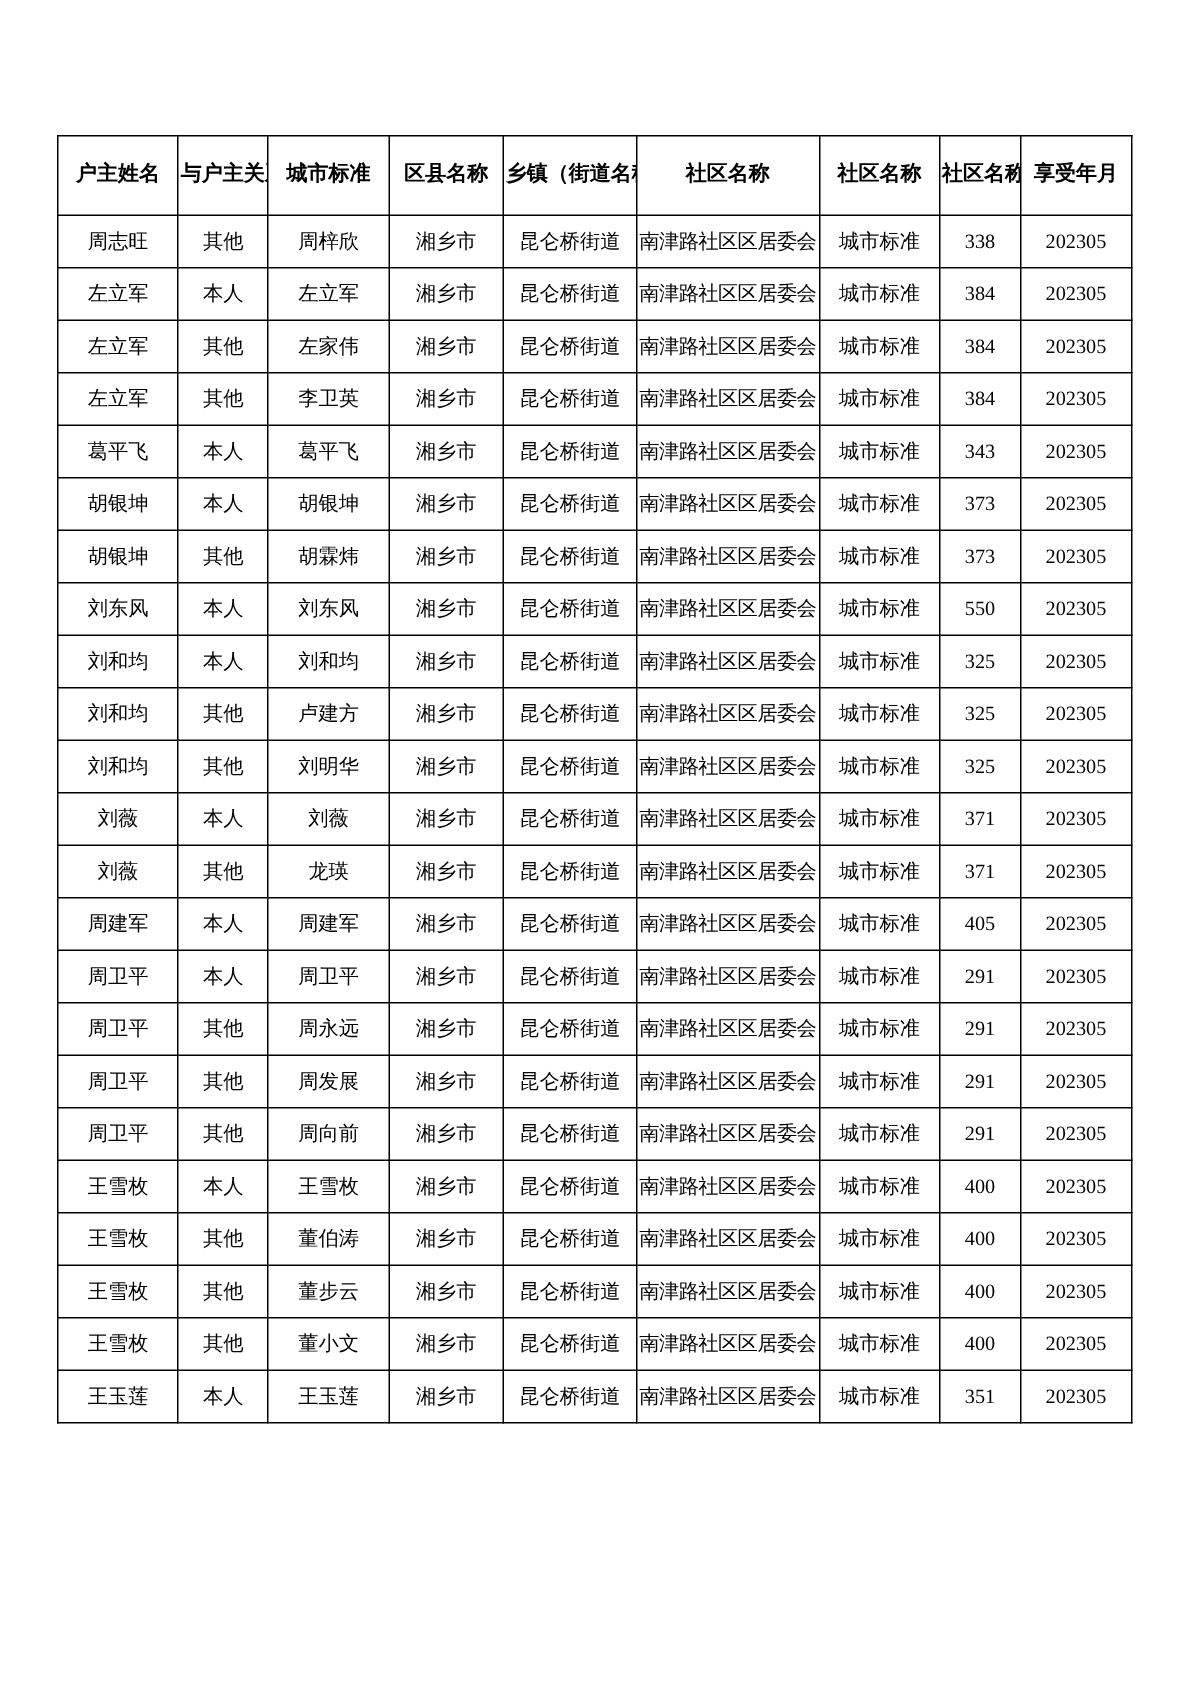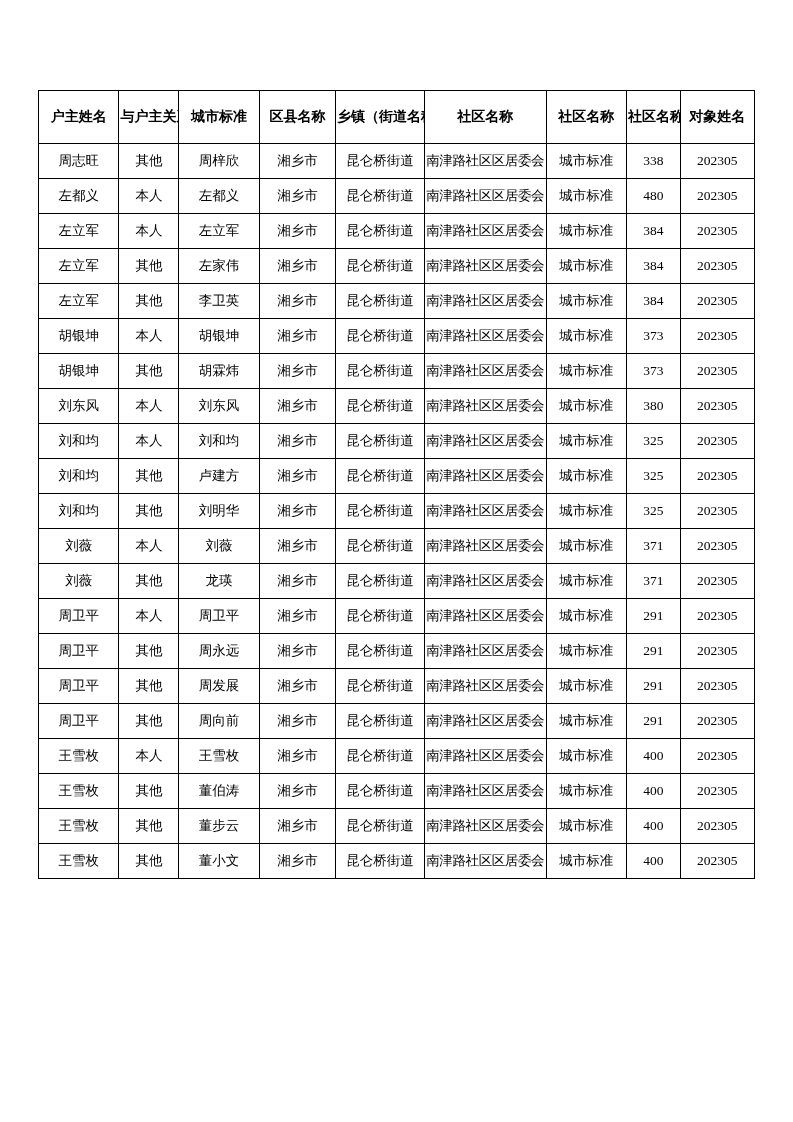--- a/index.html
+++ b/index.html
@@ -87,47 +87,36 @@
     <thead>
       <tr>
         <th>户主姓名</th>
         <th>与户主关系</th>
         <th>城市标准</th>
         <th>区县名称</th>
         <th>乡镇（街道名称）</th>
         <th>社区名称</th>
         <th>社区名称</th>
         <th>社区名称</th>
-        <th>对象姓名</th>
+        <th>享受年月</th>
       </tr>
     </thead>
     <tbody>
         <tr>
           <td>周志旺</td>
           <td>其他</td>
           <td>周梓欣</td>
           <td>湘乡市</td>
           <td class="cell-town">昆仑桥街道</td>
           <td class="cell-community">南津路社区区居委会</td>
           <td>城市标准</td>
           <td class="num">338</td>
           <td class="num">202305</td>
         </tr>
         <tr>
-          <td>左都义</td>
-          <td>本人</td>
-          <td>左都义</td>
-          <td>湘乡市</td>
-          <td class="cell-town">昆仑桥街道</td>
-          <td class="cell-community">南津路社区区居委会</td>
-          <td>城市标准</td>
-          <td class="num">480</td>
-          <td class="num">202305</td>
-        </tr>
-        <tr>
           <td>左立军</td>
           <td>本人</td>
           <td>左立军</td>
           <td>湘乡市</td>
           <td class="cell-town">昆仑桥街道</td>
           <td class="cell-community">南津路社区区居委会</td>
           <td>城市标准</td>
           <td class="num">384</td>
           <td class="num">202305</td>
         </tr>
@@ -147,20 +136,31 @@
           <td>其他</td>
           <td>李卫英</td>
           <td>湘乡市</td>
           <td class="cell-town">昆仑桥街道</td>
           <td class="cell-community">南津路社区区居委会</td>
           <td>城市标准</td>
           <td class="num">384</td>
           <td class="num">202305</td>
         </tr>
         <tr>
+          <td>葛平飞</td>
+          <td>本人</td>
+          <td>葛平飞</td>
+          <td>湘乡市</td>
+          <td class="cell-town">昆仑桥街道</td>
+          <td class="cell-community">南津路社区区居委会</td>
+          <td>城市标准</td>
+          <td class="num">343</td>
+          <td class="num">202305</td>
+        </tr>
+        <tr>
           <td>胡银坤</td>
           <td>本人</td>
           <td>胡银坤</td>
           <td>湘乡市</td>
           <td class="cell-town">昆仑桥街道</td>
           <td class="cell-community">南津路社区区居委会</td>
           <td>城市标准</td>
           <td class="num">373</td>
           <td class="num">202305</td>
         </tr>
@@ -176,21 +176,21 @@
           <td class="num">202305</td>
         </tr>
         <tr>
           <td>刘东风</td>
           <td>本人</td>
           <td>刘东风</td>
           <td>湘乡市</td>
           <td class="cell-town">昆仑桥街道</td>
           <td class="cell-community">南津路社区区居委会</td>
           <td>城市标准</td>
-          <td class="num">380</td>
+          <td class="num">550</td>
           <td class="num">202305</td>
         </tr>
         <tr>
           <td>刘和均</td>
           <td>本人</td>
           <td>刘和均</td>
           <td>湘乡市</td>
           <td class="cell-town">昆仑桥街道</td>
           <td class="cell-community">南津路社区区居委会</td>
           <td>城市标准</td>
@@ -235,20 +235,31 @@
           <td>其他</td>
           <td>龙瑛</td>
           <td>湘乡市</td>
           <td class="cell-town">昆仑桥街道</td>
           <td class="cell-community">南津路社区区居委会</td>
           <td>城市标准</td>
           <td class="num">371</td>
           <td class="num">202305</td>
         </tr>
         <tr>
+          <td>周建军</td>
+          <td>本人</td>
+          <td>周建军</td>
+          <td>湘乡市</td>
+          <td class="cell-town">昆仑桥街道</td>
+          <td class="cell-community">南津路社区区居委会</td>
+          <td>城市标准</td>
+          <td class="num">405</td>
+          <td class="num">202305</td>
+        </tr>
+        <tr>
           <td>周卫平</td>
           <td>本人</td>
           <td>周卫平</td>
           <td>湘乡市</td>
           <td class="cell-town">昆仑桥街道</td>
           <td class="cell-community">南津路社区区居委会</td>
           <td>城市标准</td>
           <td class="num">291</td>
           <td class="num">202305</td>
         </tr>
@@ -320,17 +331,28 @@
         </tr>
         <tr>
           <td>王雪枚</td>
           <td>其他</td>
           <td>董小文</td>
           <td>湘乡市</td>
           <td class="cell-town">昆仑桥街道</td>
           <td class="cell-community">南津路社区区居委会</td>
           <td>城市标准</td>
           <td class="num">400</td>
+          <td class="num">202305</td>
+        </tr>
+        <tr>
+          <td>王玉莲</td>
+          <td>本人</td>
+          <td>王玉莲</td>
+          <td>湘乡市</td>
+          <td class="cell-town">昆仑桥街道</td>
+          <td class="cell-community">南津路社区区居委会</td>
+          <td>城市标准</td>
+          <td class="num">351</td>
           <td class="num">202305</td>
         </tr>
       </tbody>
   </table>
 </div>
 
 </body></html>

